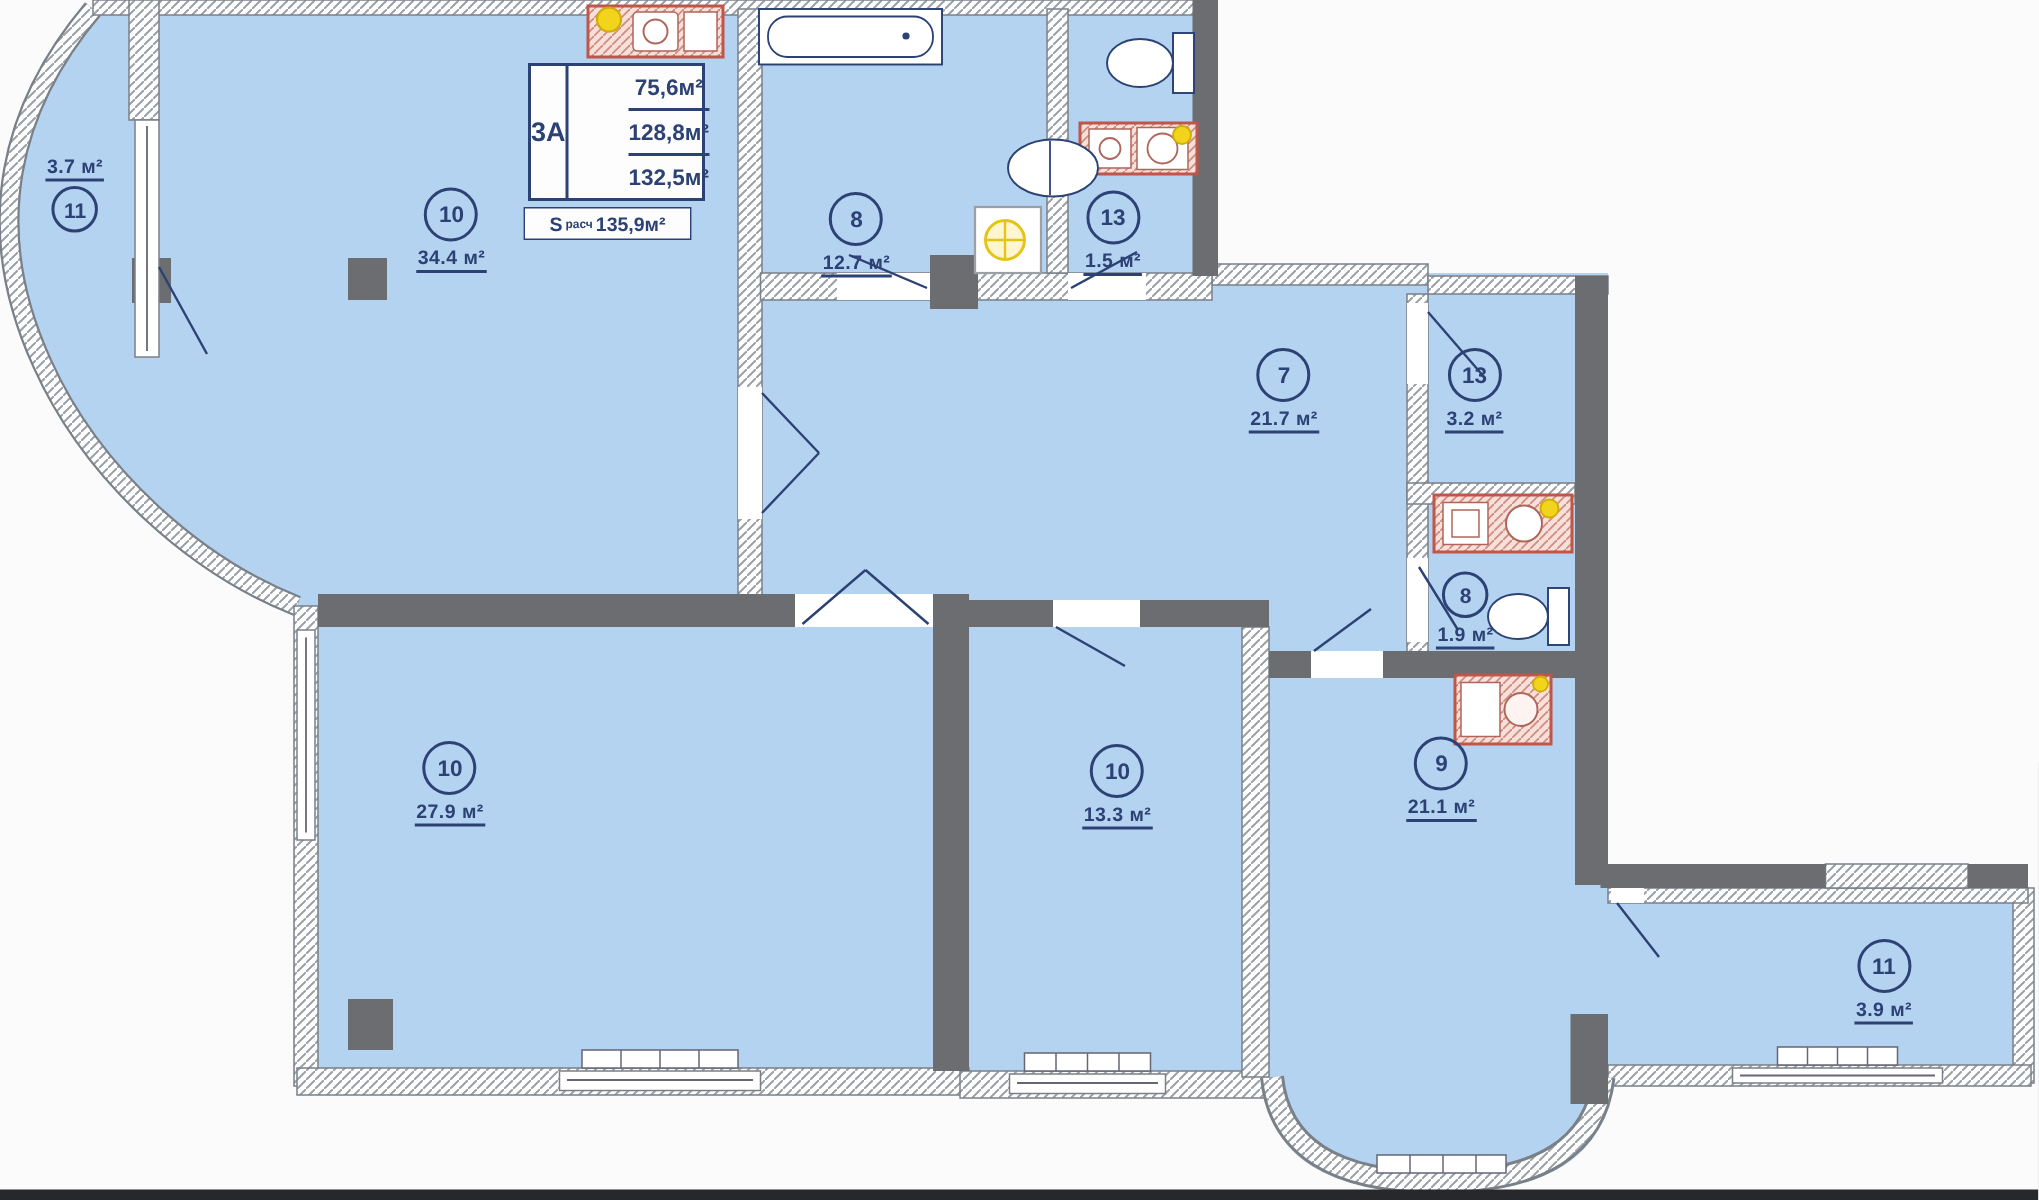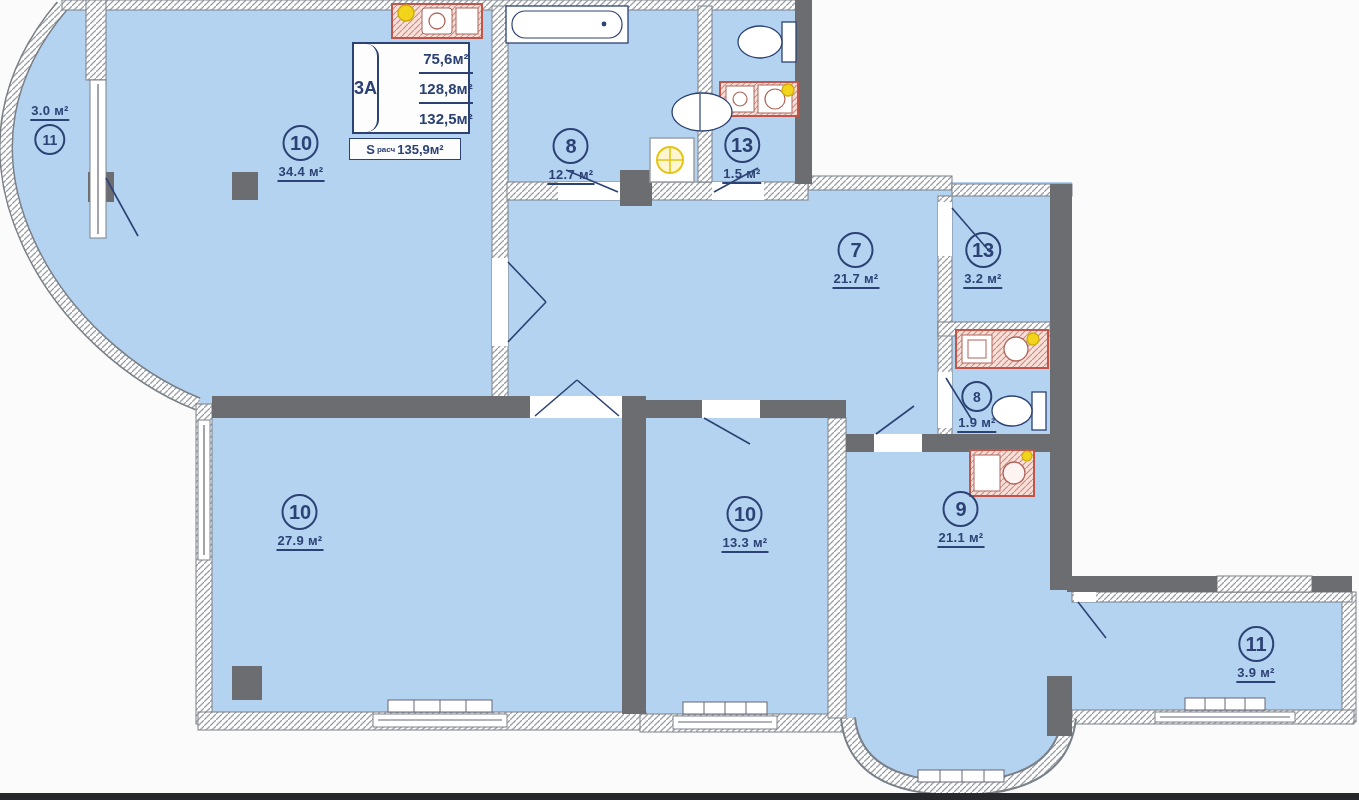--- a/index.html
+++ b/index.html
@@ -10,31 +10,31 @@
   #stage{
     position:relative;width:1359px;height:800px;background:var(--page);
     overflow:hidden;font-family:"Liberation Sans",sans-serif;
   }
   #planSvg{position:absolute;left:0;top:0;}
   .rl{position:absolute;display:flex;flex-direction:column;align-items:center;gap:3px;
       color:var(--navy);transform:translate(-50%,0);}
   .rl.rev{flex-direction:column-reverse;}
   .circ{width:32px;height:32px;border:2px solid var(--navy);border-radius:50%;
         display:flex;align-items:center;justify-content:center;
-        font-size:20px;font-weight:bold;background:transparent;}
+        font-size:15px;font-weight:bold;background:transparent;}
   .circ.sm{width:27px;height:27px;font-size:14px;}
   .area{font-size:13px;font-weight:bold;border-bottom:2px solid var(--navy);
         padding:0 1px 1px 1px;white-space:nowrap;letter-spacing:.3px;}
   #infoBox{
     position:absolute;left:352px;top:42px;width:118px;height:92px;
     background:#fdfdfd;border:2px solid var(--navy);display:flex;color:var(--navy);
     box-sizing:border-box;
   }
   #infoBox .unit{width:36px;display:flex;align-items:center;justify-content:center;
-        font-size:18px;font-weight:bold;border-right:2px solid var(--navy);border-radius:14px;}
+        font-size:18px;font-weight:bold;border-right:2px solid var(--navy);}
   #infoBox .rows{flex:1;display:flex;flex-direction:column;margin-left:40px;}
   #infoBox .rows div{flex:1;display:flex;align-items:center;justify-content:center;
         font-size:15px;font-weight:bold;border-bottom:2px solid var(--navy);box-sizing:border-box;}
   #infoBox .rows div:last-child{border-bottom:none;}
   #sBox{
     position:absolute;left:349px;top:138px;width:112px;height:22px;
     background:#fdfdfd;border:1.5px solid var(--navy);color:var(--navy);
     display:flex;align-items:center;justify-content:center;font-size:13px;font-weight:bold;
     box-sizing:border-box;gap:2px;
   }
@@ -249,21 +249,21 @@
 <div id="sBox">
   <span>S</span>
       <sub>расч</sub>
   <span>135,9м²</span>
 </div>
 
 <div class="rl rev" style="left:50px;top:103px;">
   <div class="circ sm">
         <span>11</span>
       </div>
-  <div class="area">3.0 м²</div>
+  <div class="area">3.7 м²</div>
 </div>
 <div class="rl" style="left:301px;top:125px;">
   <div class="circ">
         <span>10</span>
       </div>
   <div class="area">34.4 м²</div>
 </div>
 <div class="rl" style="left:571px;top:128px;">
   <div class="circ">
         <span>8</span>

